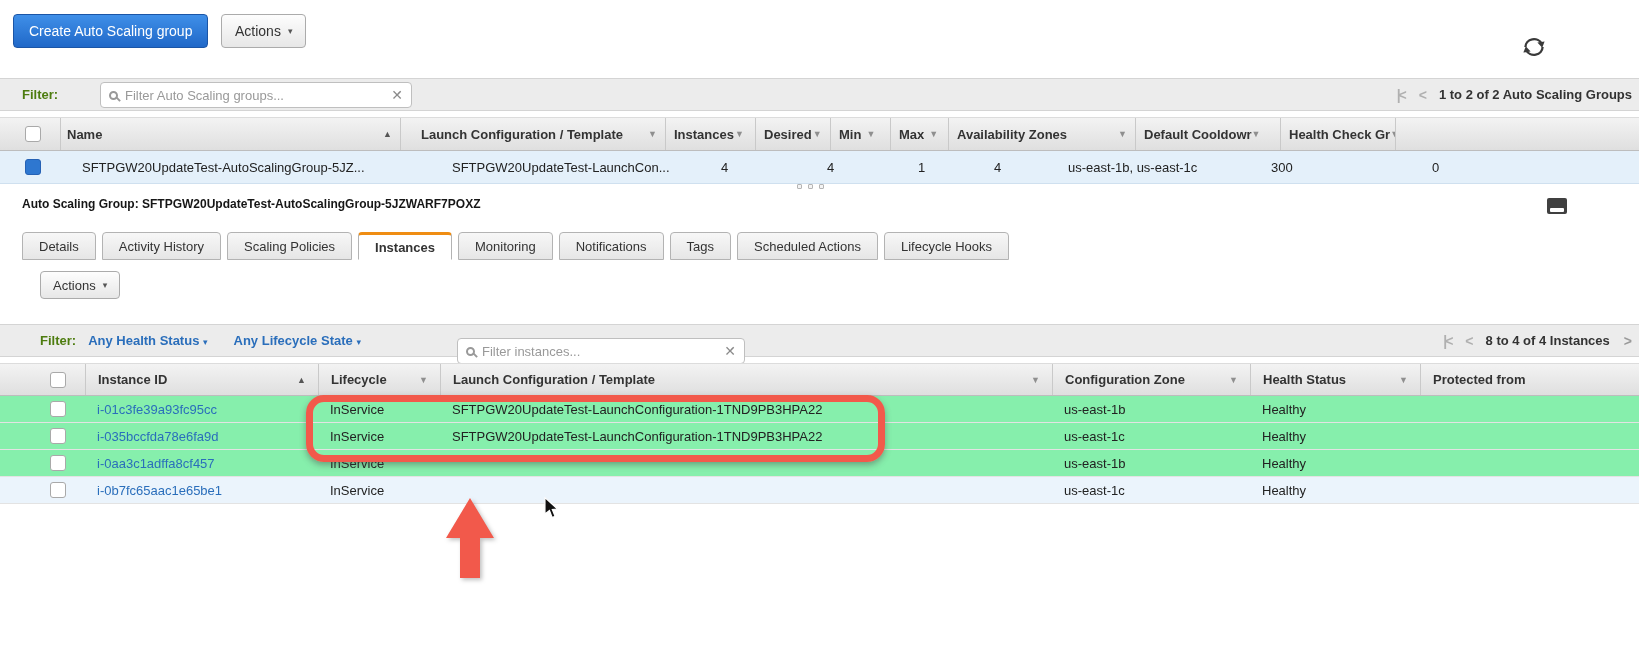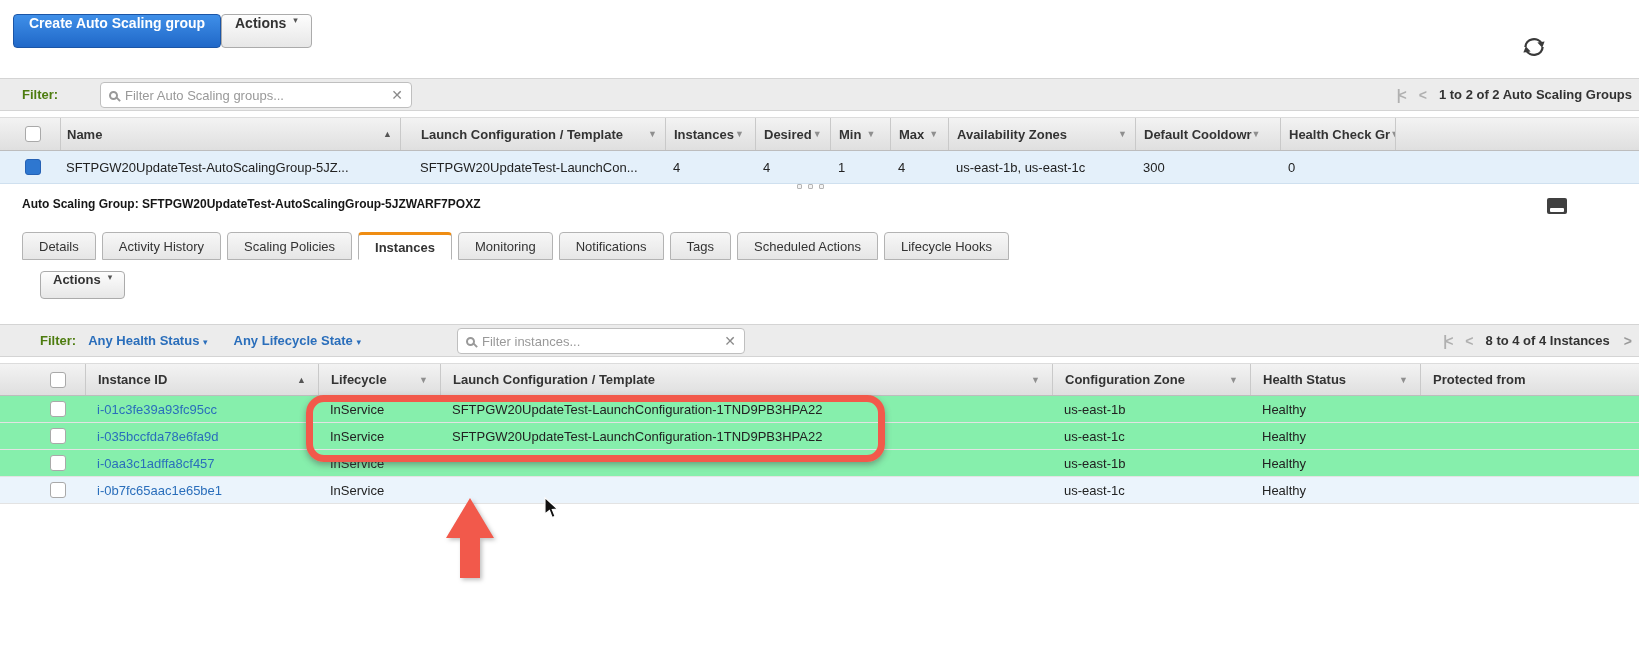--- a/index.html
+++ b/index.html
@@ -1,22 +1,22 @@
 <!DOCTYPE html>
 <html><head>
 <meta charset="utf-8">
 <style>
   * { margin:0; padding:0; box-sizing:border-box; }
   html,body { background:#fff; }
   body { font-family:"Liberation Sans","DejaVu Sans",sans-serif; font-size:13px; color:#222; }
   .page { position:relative; width:1639px; height:664px; background:#fff; overflow:hidden; }
 
   
-  .btn { display:inline-flex; align-items:flex-start; gap:7px; border-radius:4px; cursor:pointer;
-         font-weight:bold; border:1px solid #ababab; }
+  .btn { display:inline-flex; align-items:center; gap:7px; border-radius:4px; cursor:pointer;
+         font-weight:normal; border:1px solid #ababab; }
   .btn-blue { background:linear-gradient(#3f8fe8,#2068c8); border-color:#1b55a6; color:#fff;
               font-size:14px; padding:0 15px; height:34px; }
   .btn-grey { background:linear-gradient(#fdfdfd,#e7e7e7); color:#333; font-size:14px;
               padding:0 13px; height:34px; }
   .btn-grey-sm { background:linear-gradient(#fdfdfd,#e7e7e7); color:#333; font-size:13px;
               padding:0 12px; height:28px; }
   .caret { font-size:9px; color:#555; }
 
   
   .toolbar { position:absolute; left:0; top:0; width:100%; height:64px; }
@@ -173,21 +173,21 @@
       <span>Default Cooldowr</span>
       <span class="dd" style="margin-left:0">▼</span>
     </div>
     <div class="th">
       <span>Health Check Gr</span>
       <span class="dd" style="margin-left:0">▼</span>
     </div>
     <div class="th"></div>
   </div>
 
-  <div class="tr grid1 row-selected" style="top:151px; height:33px;">
+  <div class="tr grid1 row-selected" style="top:151px; height:33px;gap:16px;">
     <div class="td cbcell1">
       <span class="cb cb-checked"></span>
     </div>
     <div class="td" style="padding-left:6px">SFTPGW20UpdateTest-AutoScalingGroup-5JZ...</div>
     <div class="td" style="padding-left:20px">SFTPGW20UpdateTest-LaunchCon...</div>
     <div class="td">4</div>
     <div class="td">4</div>
     <div class="td">1</div>
     <div class="td">4</div>
     <div class="td">us-east-1b, us-east-1c</div>
@@ -225,21 +225,21 @@
   <div class="filterbar filterbar2">
     <span class="flabel" style="margin-left:40px">Filter:</span>
     <span class="blue-filter" style="margin-left:12px">
       <span>Any Health Status</span>
       <span class="caret">▾</span>
     </span>
     <span class="blue-filter" style="margin-left:26px">
       <span>Any Lifecycle State</span>
       <span class="caret">▾</span>
     </span>
-    <div class="search" style="left:425px; width:288px; top:3px;">
+    <div class="search" style="left:425px; width:288px; top:13px;">
       <span class="mag"></span>
       <input type="text" placeholder="Filter instances..." style="">
       <span class="clear-x">✕</span>
     </div>
     <div class="pager" style="right:9px;">
       <span class="pg-chev">|&lt;</span>
       <span class="pg-chev">&lt;</span>
       <span class="pg-text">8 to 4 of 4 Instances</span>
       <span class="pg-chev pg-next">&gt;</span>
     </div>

